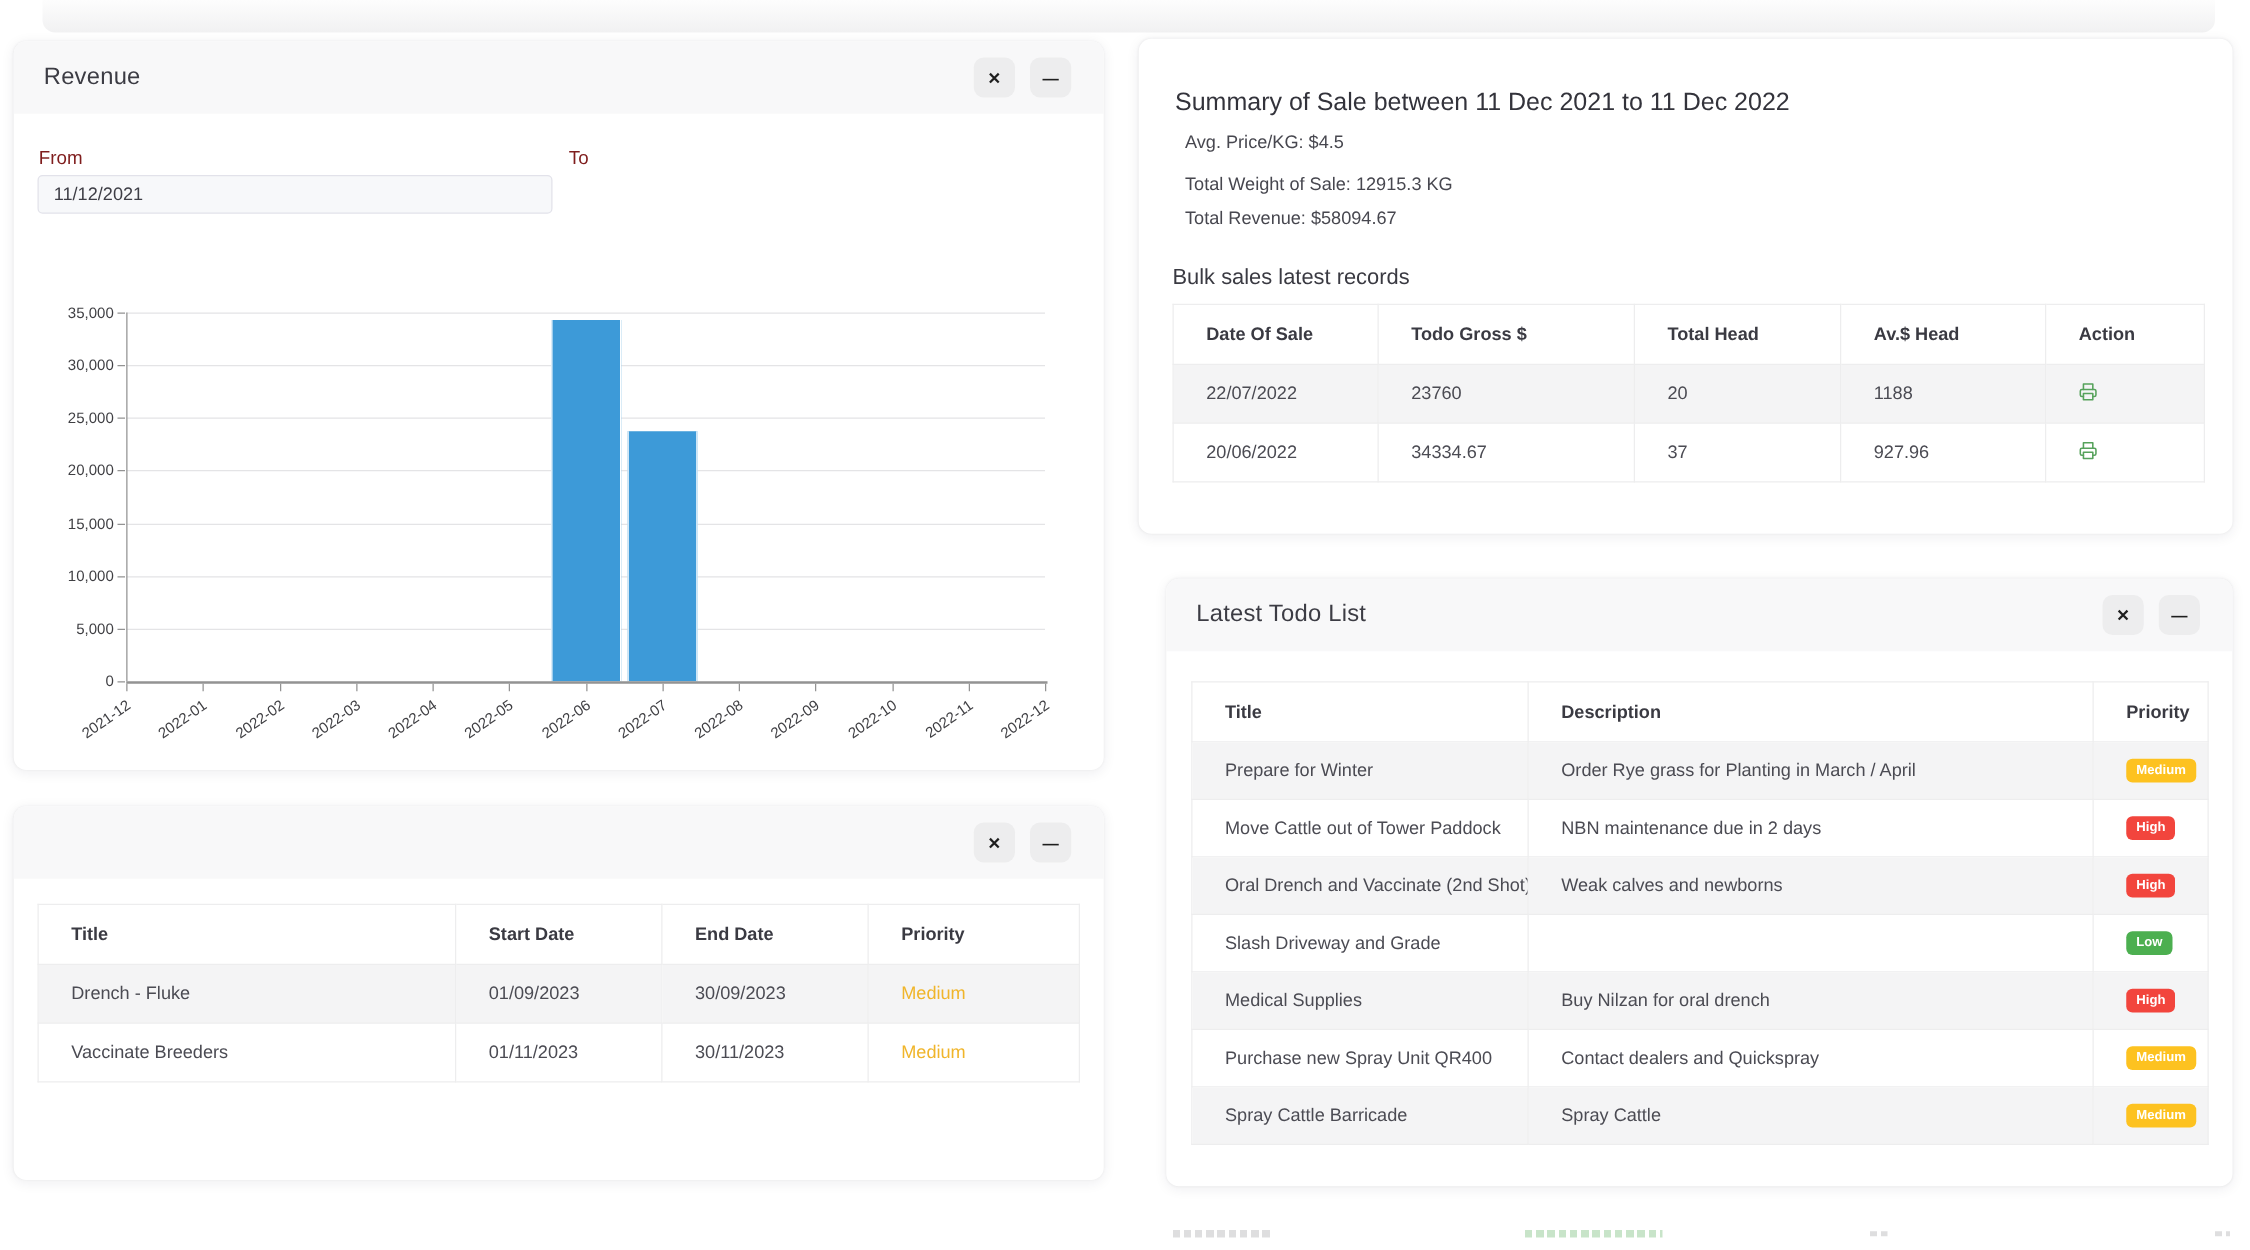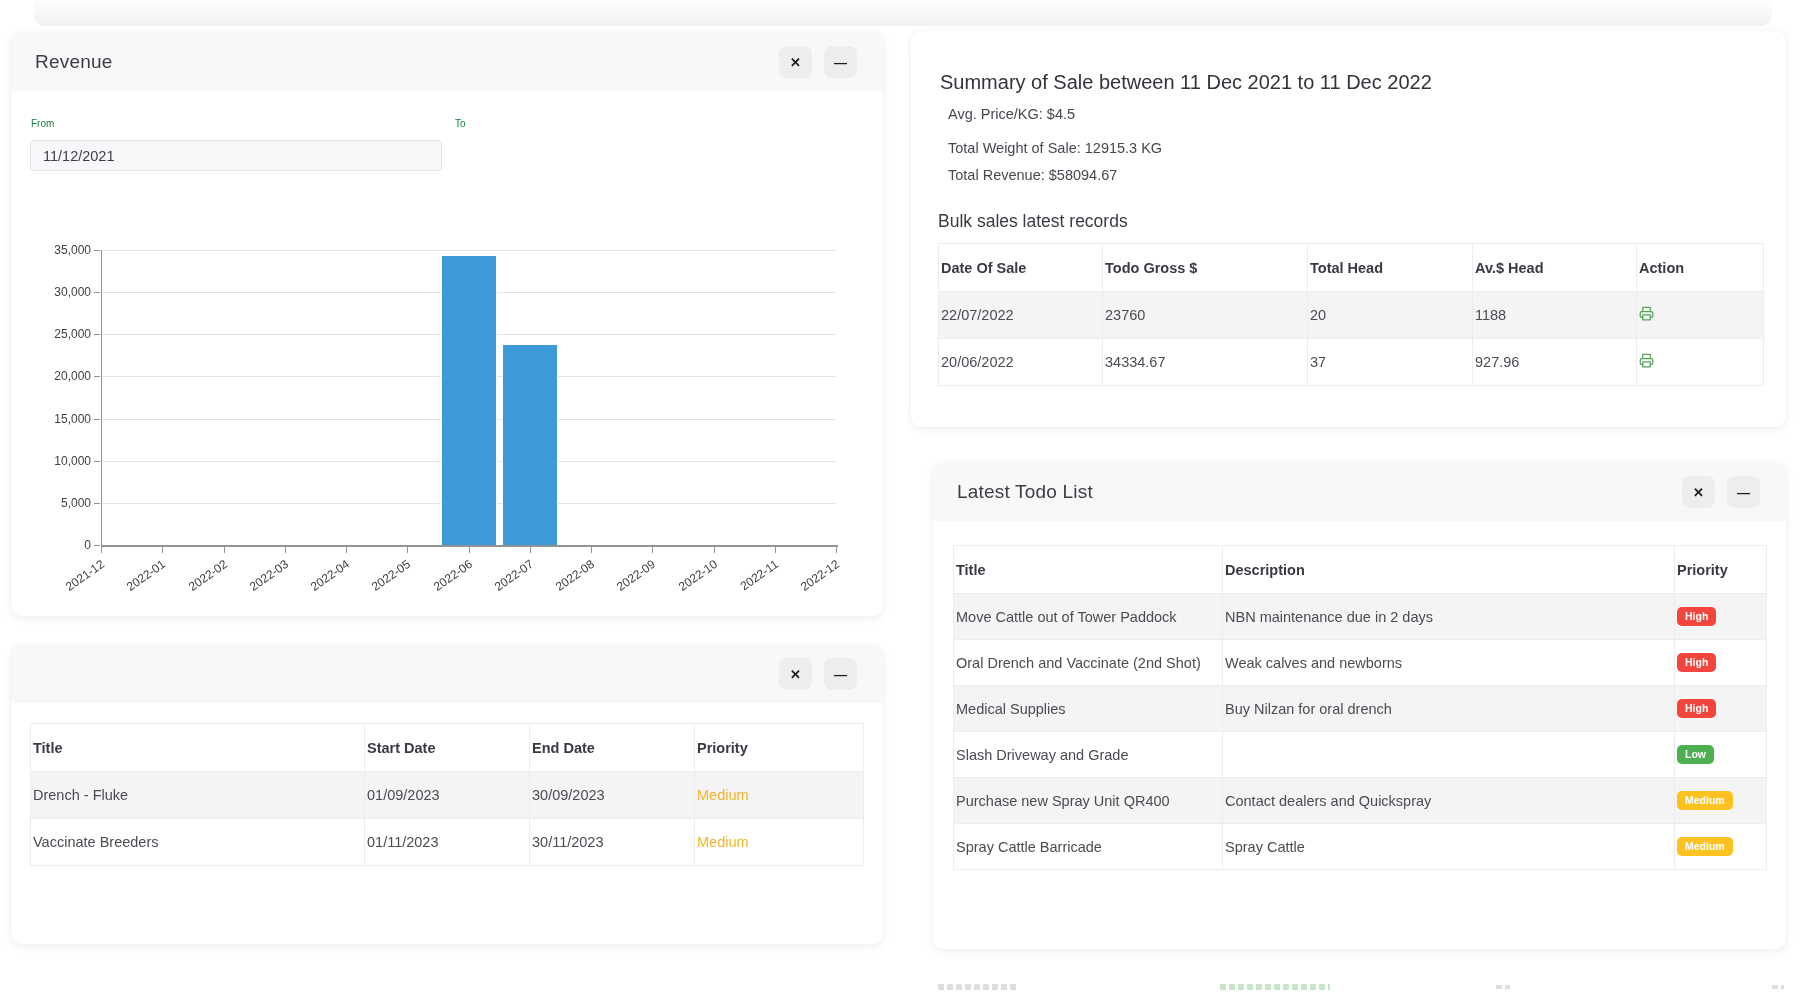--- a/index.html
+++ b/index.html
@@ -25,21 +25,21 @@
     background: #f8f8f9; border-radius: 10px 10px 0 0;
     display: flex; align-items: center; padding: 0 24px;
   }
   .panel-title { font-size: 19px; color: #3c3c44; letter-spacing: .2px; }
   .win-btns { position: absolute; right: 26px; top: 13px; display: flex; gap: 12px; }
   .win-btn {
     width: 33px; height: 32px; background: #ededee; border: none; border-radius: 8px;
     font-family: inherit; font-size: 13px; font-weight: bold; color: #1e1e1e;
     display: flex; align-items: center; justify-content: center; cursor: pointer; line-height: 1;
   }
-  .field-label { position: absolute; font-size: 10px; color: #15803d; }
+  .field-label { position: absolute; font-size: 15px; color: #7f1d1d; }
   .date-input {
     position: absolute; height: 31px; background: #f7f8fa; border: 1px solid #e2e2ea;
     border-radius: 4px; padding: 0 12px; font-size: 14.5px; color: #3e3e46;
     font-family: inherit; outline: none;
   }
   
   #chart { position: absolute; left: 0; top: 0; right: 0; bottom: 0; }
   .grid-line { position: absolute; height: 1px; background: #e4e4e6; }
   .axis-line-y { position: absolute; width: 1px; background: #939393; }
   .axis-line-x { position: absolute; height: 2px; background: #939393; }
@@ -48,21 +48,21 @@
   .y-label { position: absolute; width: 62px; text-align: right; font-size: 12px; color: #3f3f43; }
   .x-label {
     position: absolute; width: 72px; text-align: right; font-size: 12px; color: #3f3f43;
     transform: rotate(-35deg); transform-origin: 100% 0;
   }
   .bar { position: absolute; border-left: 1px solid #fff; border-right: 1px solid #fff; }
   
   .table-host { position: absolute; }
   .dash-table { border-collapse: collapse; table-layout: fixed; font-size: 14.5px; color: #4b4b53; }
   .dash-table th, .dash-table td {
-    border: 1px solid #ededee; padding: 0 2px; text-align: left;
+    border: 1px solid #ededee; padding: 0 26px; text-align: left;
     overflow: hidden; white-space: nowrap; font-weight: normal;
   }
   .dash-table th { font-weight: bold; color: #3a3a42; font-size: 14.5px; }
   .dash-table tbody tr:nth-child(odd) { background: #f4f4f5; }
   .badge {
     display: inline-block; padding: 3px 8px; border-radius: 5px;
     color: #fff; font-size: 10.5px; font-weight: bold; line-height: 1.2;
   }
   .ctext { font-size: 14.5px; }
   .icon-btn { background: none; border: none; cursor: pointer; padding: 0; display: inline-flex; align-items: center; }
@@ -262,38 +262,43 @@
         </colgroup>
         <thead>
           <tr style="height: 48px;">
             <th>Title</th>
             <th>Description</th>
             <th>Priority</th>
           </tr>
         </thead>
         <tbody>
           <tr style="height: 46px;">
+            <td>Prepare for Winter</td>
+            <td>Order Rye grass for Planting in March / April</td>
+            <td><span class="badge" style="background: rgb(253, 194, 32);">Medium</span></td>
+          </tr>
+          <tr style="height: 46px;">
             <td>Move Cattle out of Tower Paddock</td>
             <td>NBN maintenance due in 2 days</td>
             <td><span class="badge" style="background: rgb(242, 69, 61);">High</span></td>
           </tr>
           <tr style="height: 46px;">
             <td>Oral Drench and Vaccinate (2nd Shot)</td>
             <td>Weak calves and newborns</td>
             <td><span class="badge" style="background: rgb(242, 69, 61);">High</span></td>
           </tr>
           <tr style="height: 46px;">
+            <td>Slash Driveway and Grade</td>
+            <td></td>
+            <td><span class="badge" style="background: rgb(76, 175, 80);">Low</span></td>
+          </tr>
+          <tr style="height: 46px;">
             <td>Medical Supplies</td>
             <td>Buy Nilzan for oral drench</td>
             <td><span class="badge" style="background: rgb(242, 69, 61);">High</span></td>
-          </tr>
-          <tr style="height: 46px;">
-            <td>Slash Driveway and Grade</td>
-            <td></td>
-            <td><span class="badge" style="background: rgb(76, 175, 80);">Low</span></td>
           </tr>
           <tr style="height: 46px;">
             <td>Purchase new Spray Unit QR400</td>
             <td>Contact dealers and Quickspray</td>
             <td><span class="badge" style="background: rgb(253, 194, 32);">Medium</span></td>
           </tr>
           <tr style="height: 46px;">
             <td>Spray Cattle Barricade</td>
             <td>Spray Cattle</td>
             <td><span class="badge" style="background: rgb(253, 194, 32);">Medium</span></td>

